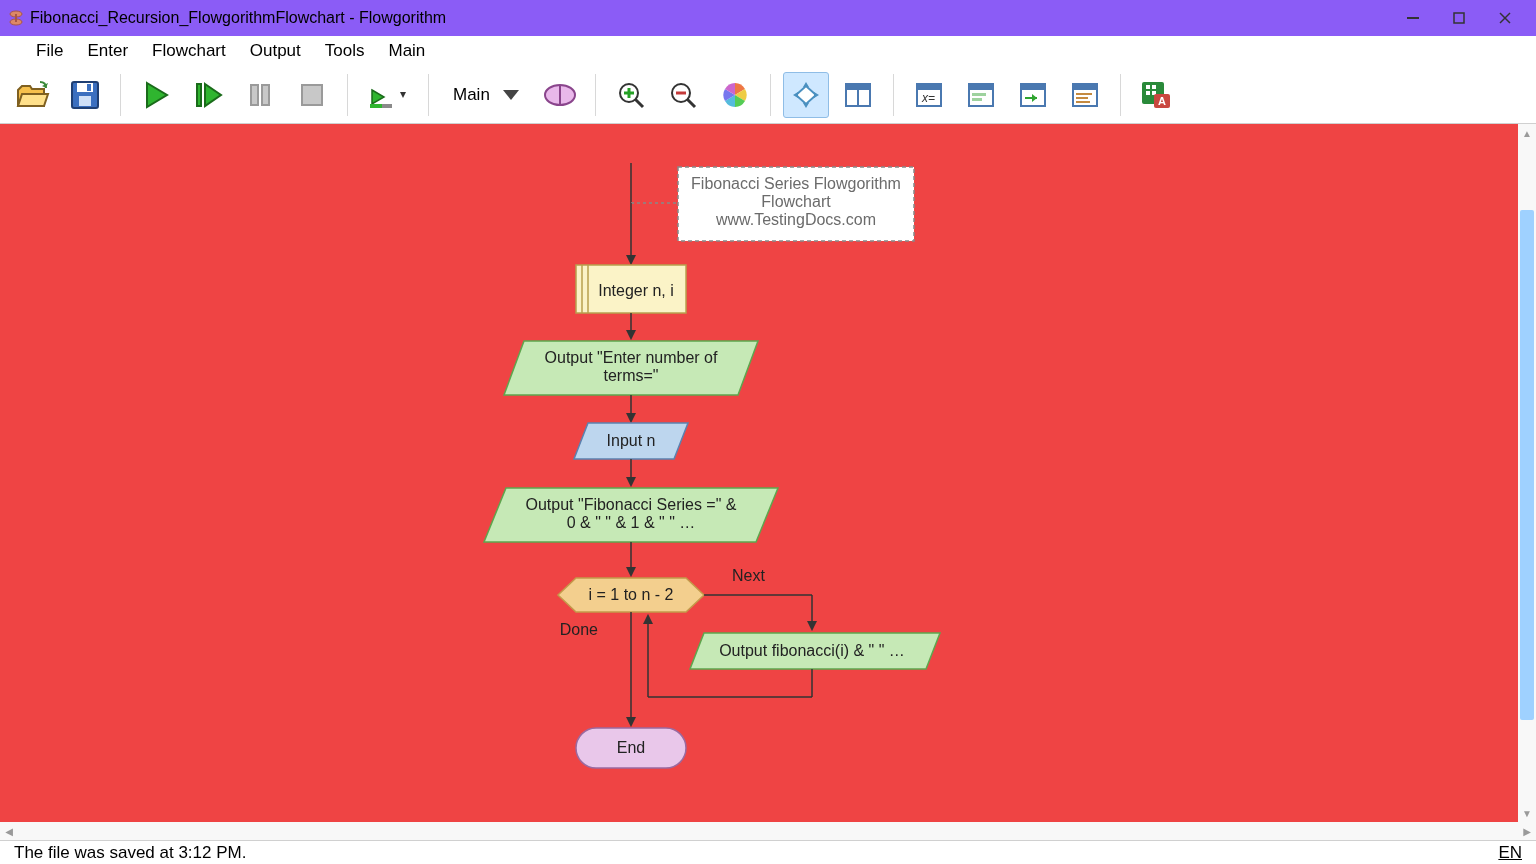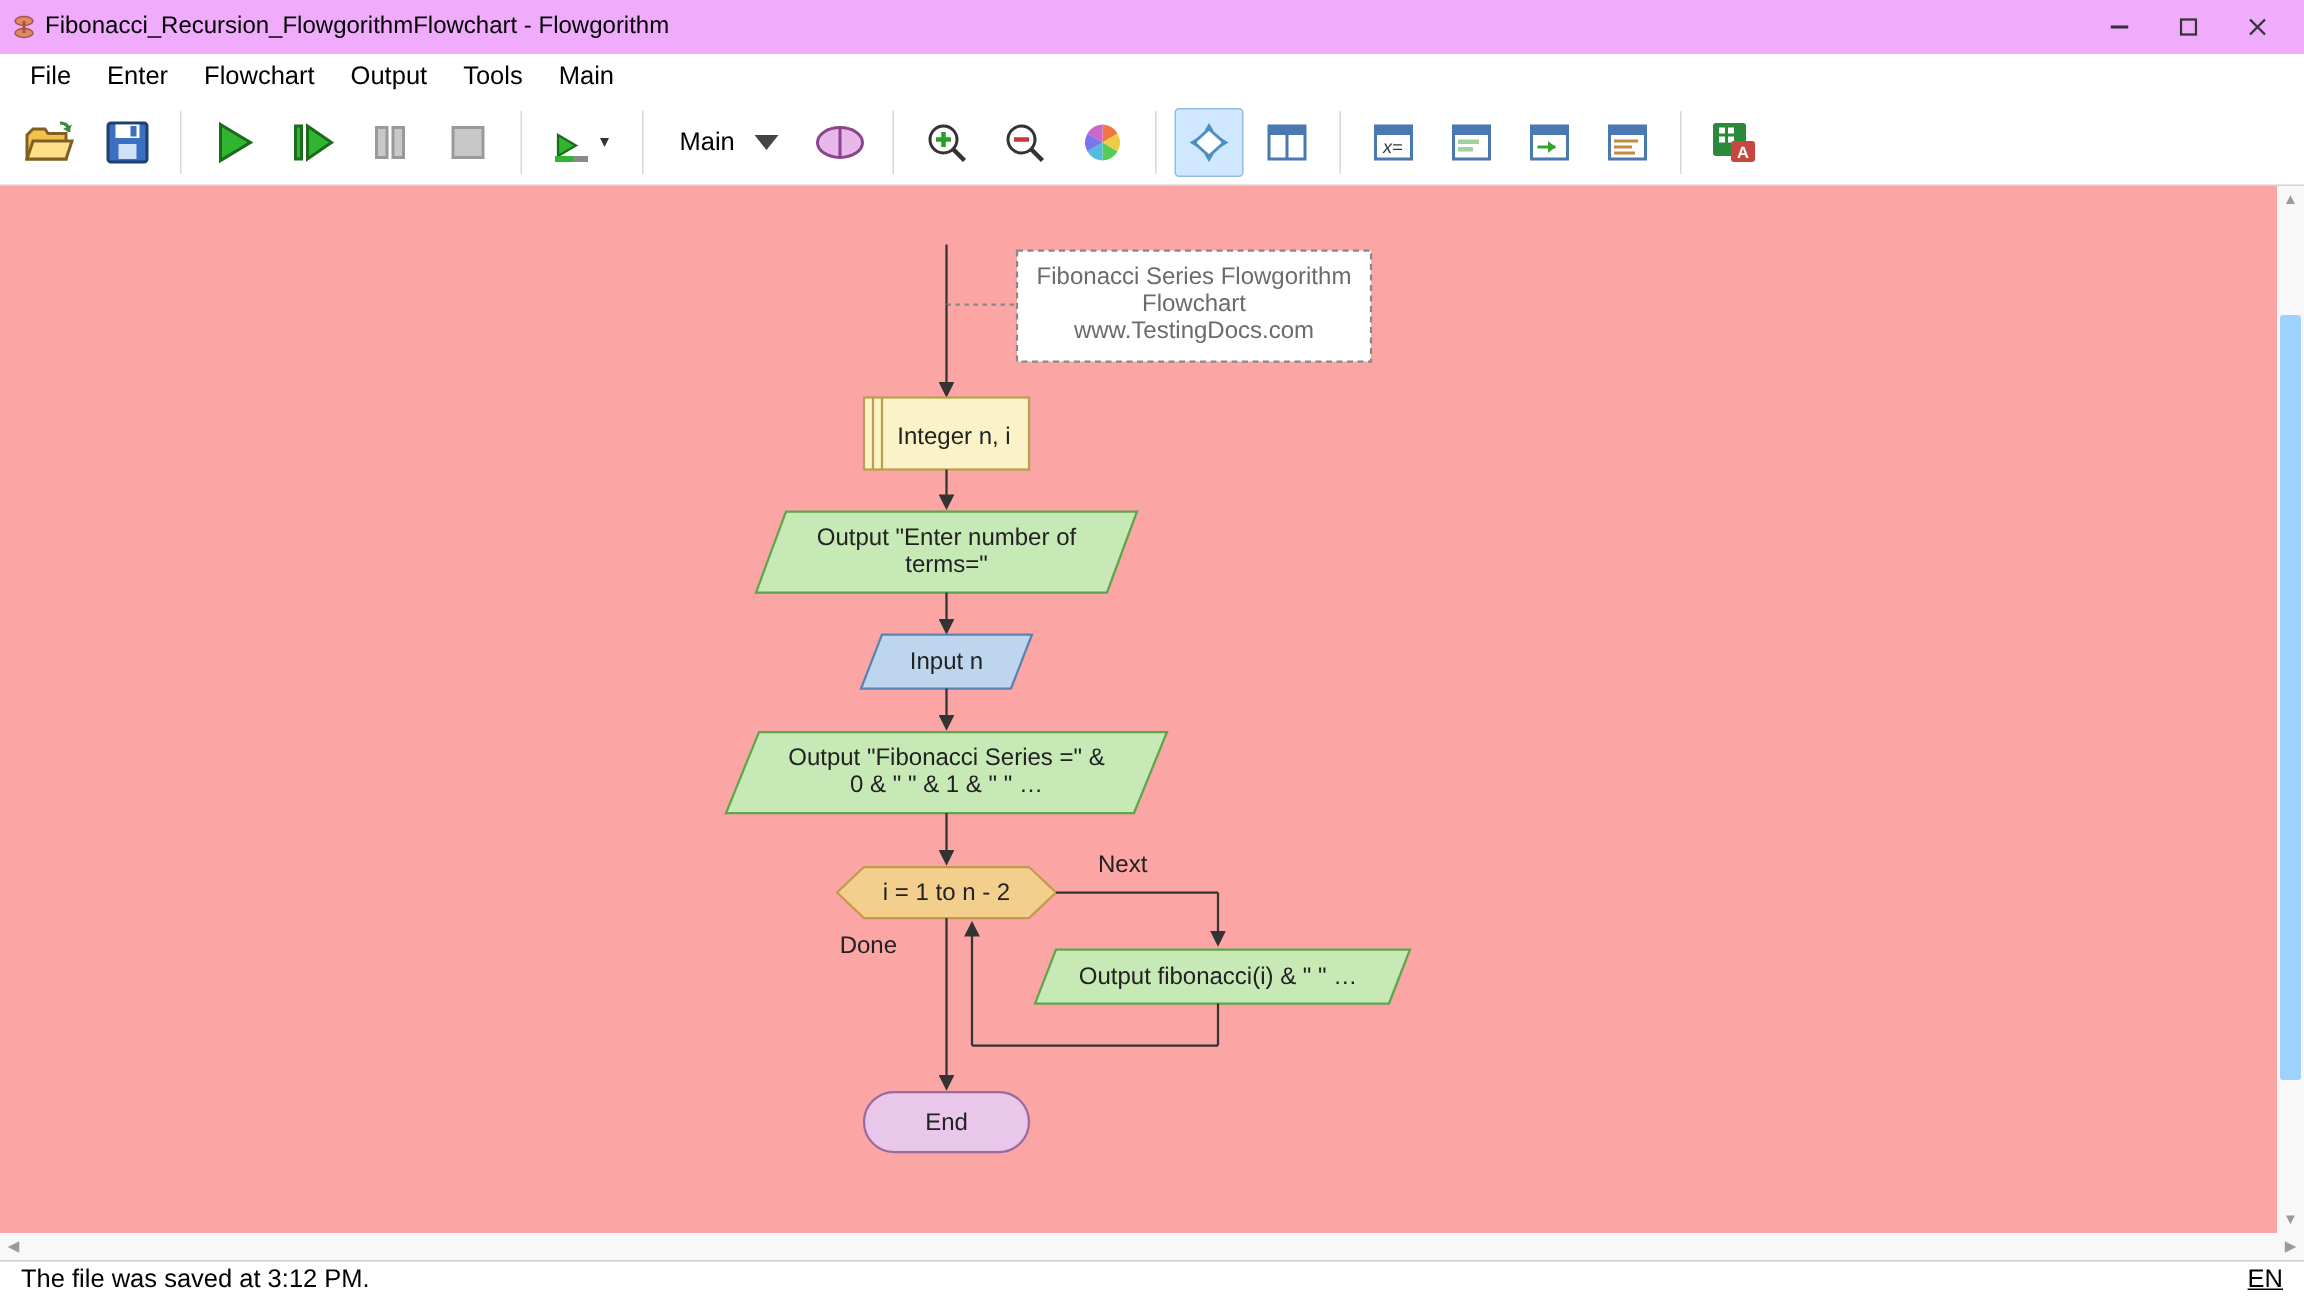--- a/index.html
+++ b/index.html
@@ -1,36 +1,36 @@
 <!DOCTYPE html>
 <html><head>
 <meta charset="utf-8">
 <style>
   * { box-sizing: border-box; }
   html, body { margin:0; padding:0; height:100%; font-family: Tahoma, Arial, sans-serif; font-size:14px; color:#000; background:#fff; overflow:hidden;}
   .window { width:1536px; height:864px; display:flex; flex-direction:column; }
   
-  .titlebar { height:36px; display:flex; align-items:center; padding:0 8px; background:#f0abfc; }
+  .titlebar { height:36px; display:flex; align-items:center; padding:0 8px; background:#8b5cf6; }
   .titlebar .app-icon { width:16px; height:16px; margin-right:6px; }
   .titlebar .app-icon svg { display:block; }
   .titlebar .title { font-size:16px; flex:1; }
   .titlebar .winbtn { width:46px; height:32px; display:flex; align-items:center; justify-content:center; }
   
-  .menubar { height:30px; display:flex; align-items:center; padding:0 8px; gap:0; font-size:17px; }
+  .menubar { height:30px; display:flex; align-items:center; padding:0 24px; gap:0; font-size:17px; }
   .menubar .menuitem { padding:4px 12px; }
   
   .toolbar { height:58px; display:flex; align-items:center; padding:0 10px; gap:6px; border-bottom:1px solid #d0d0d0; }
   .tbtn { width:46px; height:46px; display:flex; align-items:center; justify-content:center; border-radius:3px; }
   .tbtn.active { background:#cfe8ff; border:1px solid #8fbde6; }
   .sep { width:1px; height:42px; background:#d8d8d8; margin:0 6px; }
   .funcsel { display:flex; align-items:center; gap:13px; padding:0 12px; font-size:17px; }
   .funcsel .tri { width:0; height:0; border-left:8px solid transparent; border-right:8px solid transparent; border-top:10px solid #444; }
   
   .workspace { flex:1; position:relative; display:flex; }
-  .canvas { flex:1; position:relative; background:#fca5a5; overflow:hidden; }
+  .canvas { flex:1; position:relative; background:#ef4444; overflow:hidden; }
   .vscroll { width:18px; background:#f8f8f8; position:relative; display:flex; flex-direction:column; align-items:center; }
   .vscroll .arrow { height:18px; width:18px; display:flex; align-items:center; justify-content:center; color:#9a9a9a; font-size:10px; }
   .vscroll .track { flex:1; width:18px; position:relative; }
   .vscroll .thumb { position:absolute; left:2px; width:14px; background:#9fd1ff; border-radius:2px; }
   .hscroll { height:18px; background:#f8f8f8; display:flex; align-items:center; }
   .hscroll .arrow { width:18px; height:18px; display:flex; align-items:center; justify-content:center; color:#9a9a9a; font-size:10px;}
   .hscroll .track { flex:1; height:18px; position:relative; }
   
   .statusbar { height:24px; border-top:1px solid #d0d0d0; display:flex; align-items:center; padding:0 14px; font-size:17px; }
   .statusbar .lang { margin-left:auto;text-decoration:underline; }

